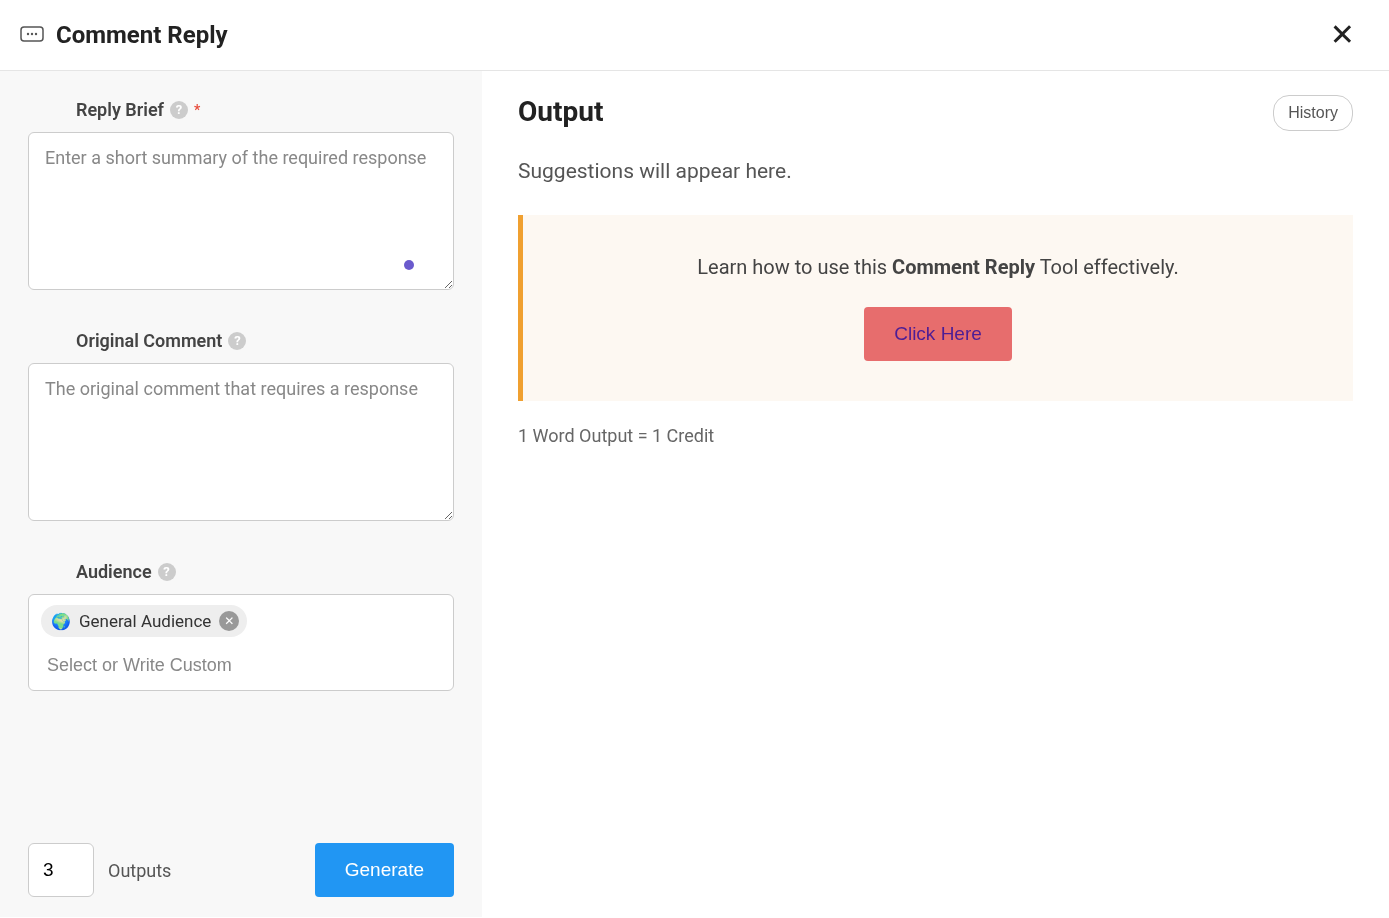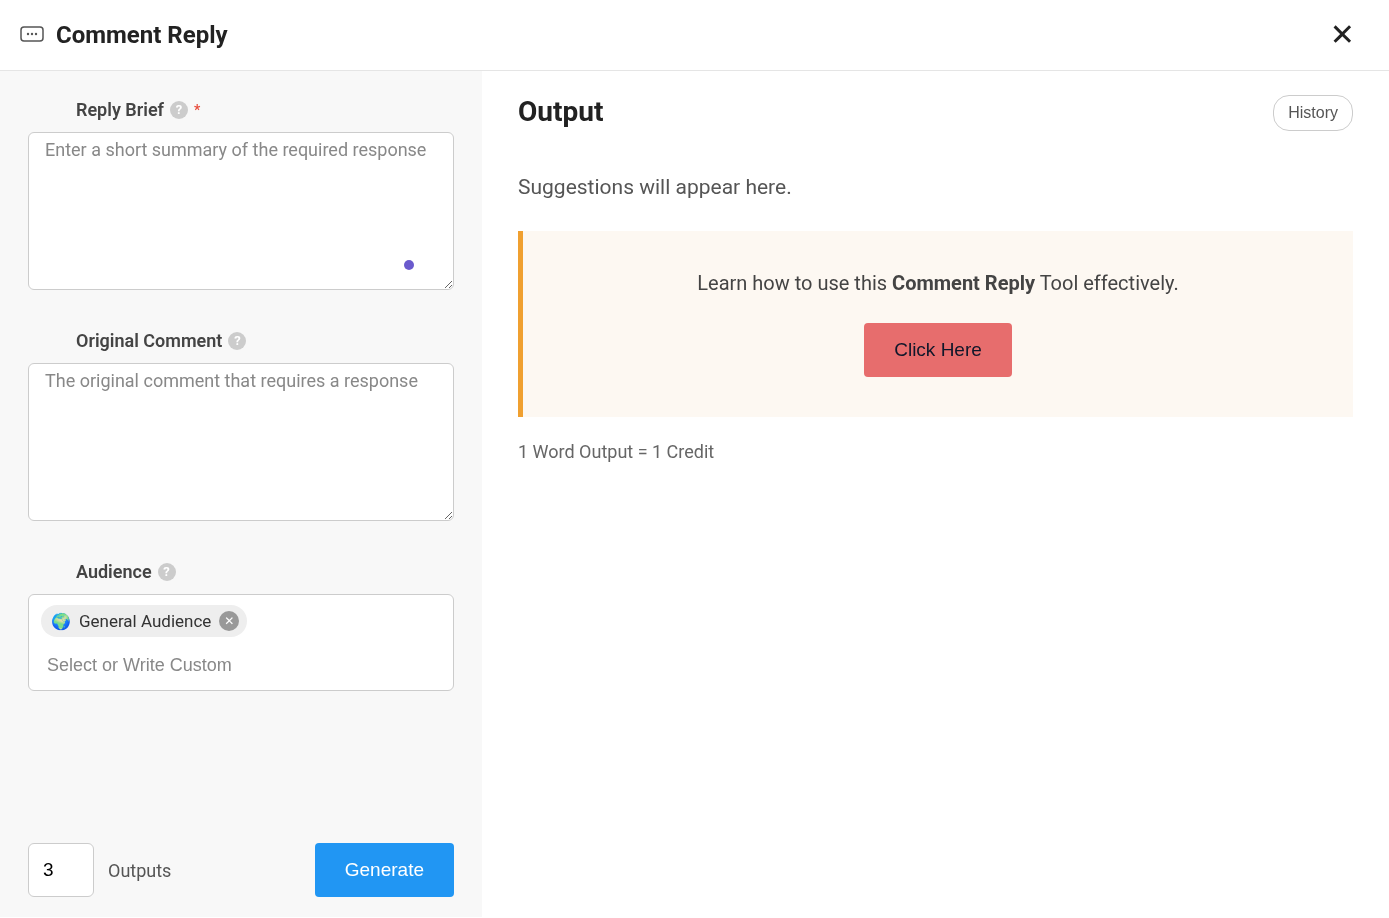--- a/index.html
+++ b/index.html
@@ -58,21 +58,21 @@
   .help-icon {
     width: 18px; height: 18px; border-radius: 50%;
     background: #ccc; color: #fff; font-size: 13px; font-weight: 700;
     display: inline-flex; align-items:center; justify-content:center;
   }
   .required { color: #e74c3c; font-size: 14px; }
   .textarea {
     width: 100%;
     border: 1px solid #ccc;
     border-radius: 6px;
-    padding: 6px 16px;
+    padding: 14px 16px;
     font-size: 18px;
     color: #be185d;
     resize: both;
     font-family: inherit;
     min-height: 158px;
     background: #fff;
   }
   .textarea::placeholder { color: #888; }
   .audience-box {
     width: 100%;
@@ -123,39 +123,39 @@
     background: #2196f3; color: #fff; border: none;
     border-radius: 4px; padding: 16px 30px; font-size: 19px;
     cursor: pointer;
   }
   .right-panel {
     flex: 1; padding: 24px 36px;
     display: flex; flex-direction: column;
   }
   .output-header {
     display: flex; justify-content: space-between; align-items: flex-start;
-    margin-bottom: 44px;
+    margin-bottom: 28px;
   }
   .output-title { font-size: 28px; font-weight: 700; color: #222; }
   .history-btn {
     border: 1px solid #ccc; background: #fff; border-radius: 16px;
     padding: 8px 14px; font-size: 16px; color: #555; cursor: pointer;
   }
   .suggestions-text { font-size: 21px; color: #555; margin-bottom: 32px; }
   .learn-box {
     border-left: 5px solid #f0a030;
     background: #fdf8f2;
     padding: 40px 20px;
     text-align: center;
     margin-bottom: 24px;
   }
   .learn-text { font-size: 20px; color: #444; margin-bottom: 28px; }
   .learn-text b { font-weight: 700; }
   .click-here-btn {
-    background: #e76d6d; color: #0f172a; border: none;
+    background: #e76d6d; color: #4c1d95; border: none;
     border-radius: 4px; padding: 16px 30px; font-size: 19px;
     cursor: pointer;
   }
   .credit-text { font-size: 18px; color: #666; }
   .purple-dot {
     position: absolute;
     width: 10px; height: 10px; border-radius:50%;
     background: #6a5acd;
   }
 </style>

